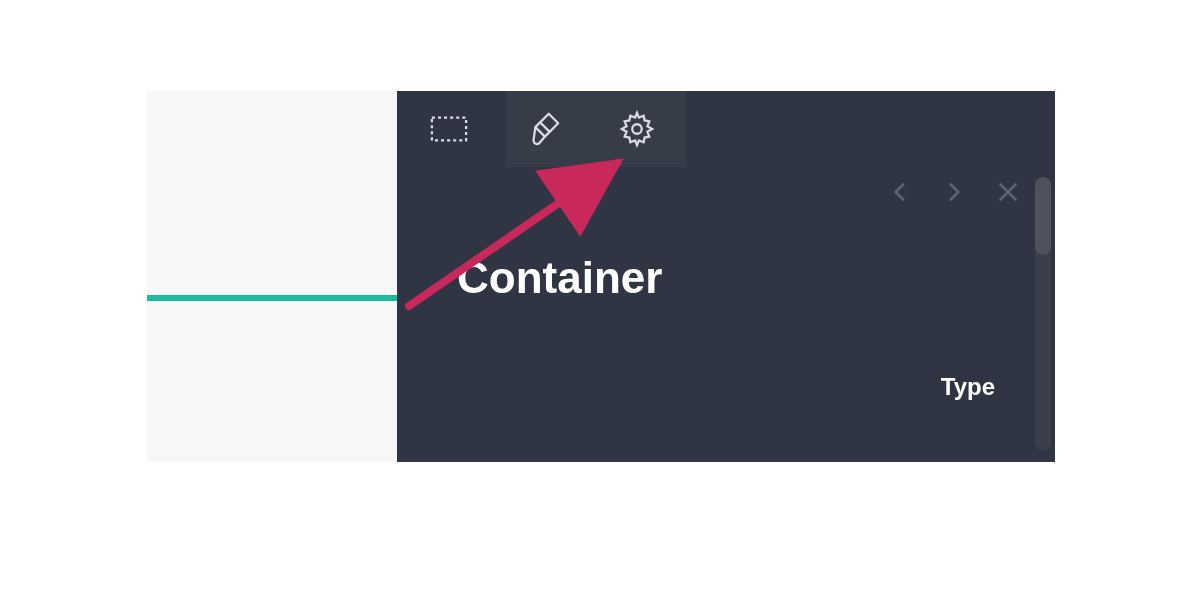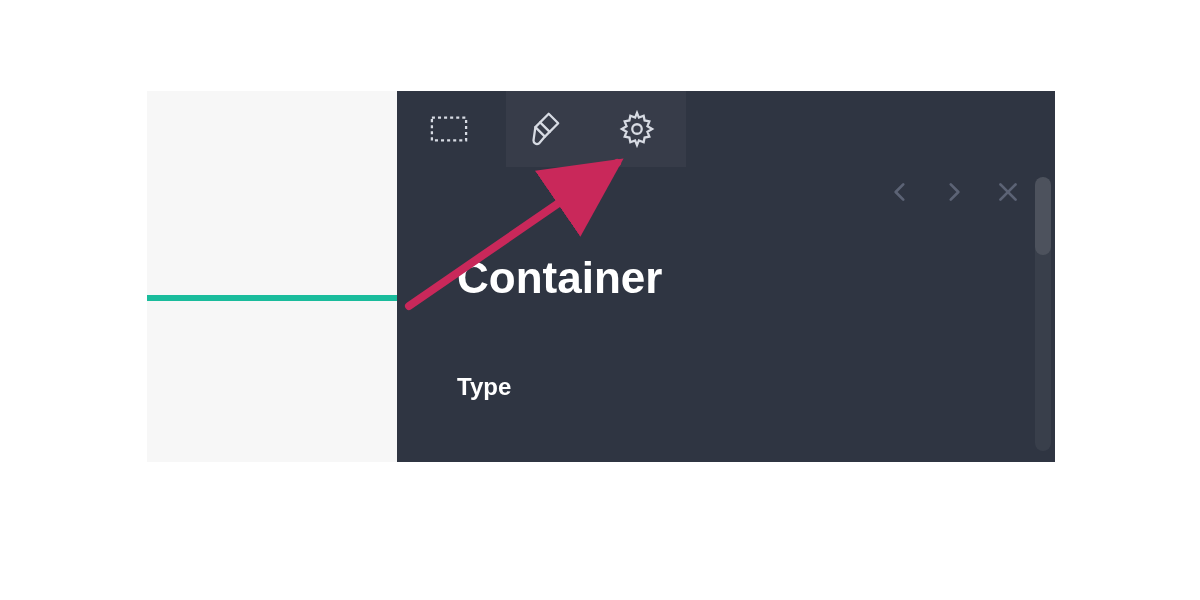--- a/index.html
+++ b/index.html
@@ -104,20 +104,21 @@
     font-weight: 700;
     color: #ffffff;
     margin-top: 46px;
   }
 
   .field-label {
     font-size: 24px;
     font-weight: 700;
     color: #ffffff;
     margin-top: 70px;
+    text-align: right;
   }
 
   .scrollbar-track {
     position: absolute;
     top: 86px;
     right: 4px;
     width: 16px;
     height: 274px;
     background: rgba(255,255,255,0.05);
     border-radius: 8px;

